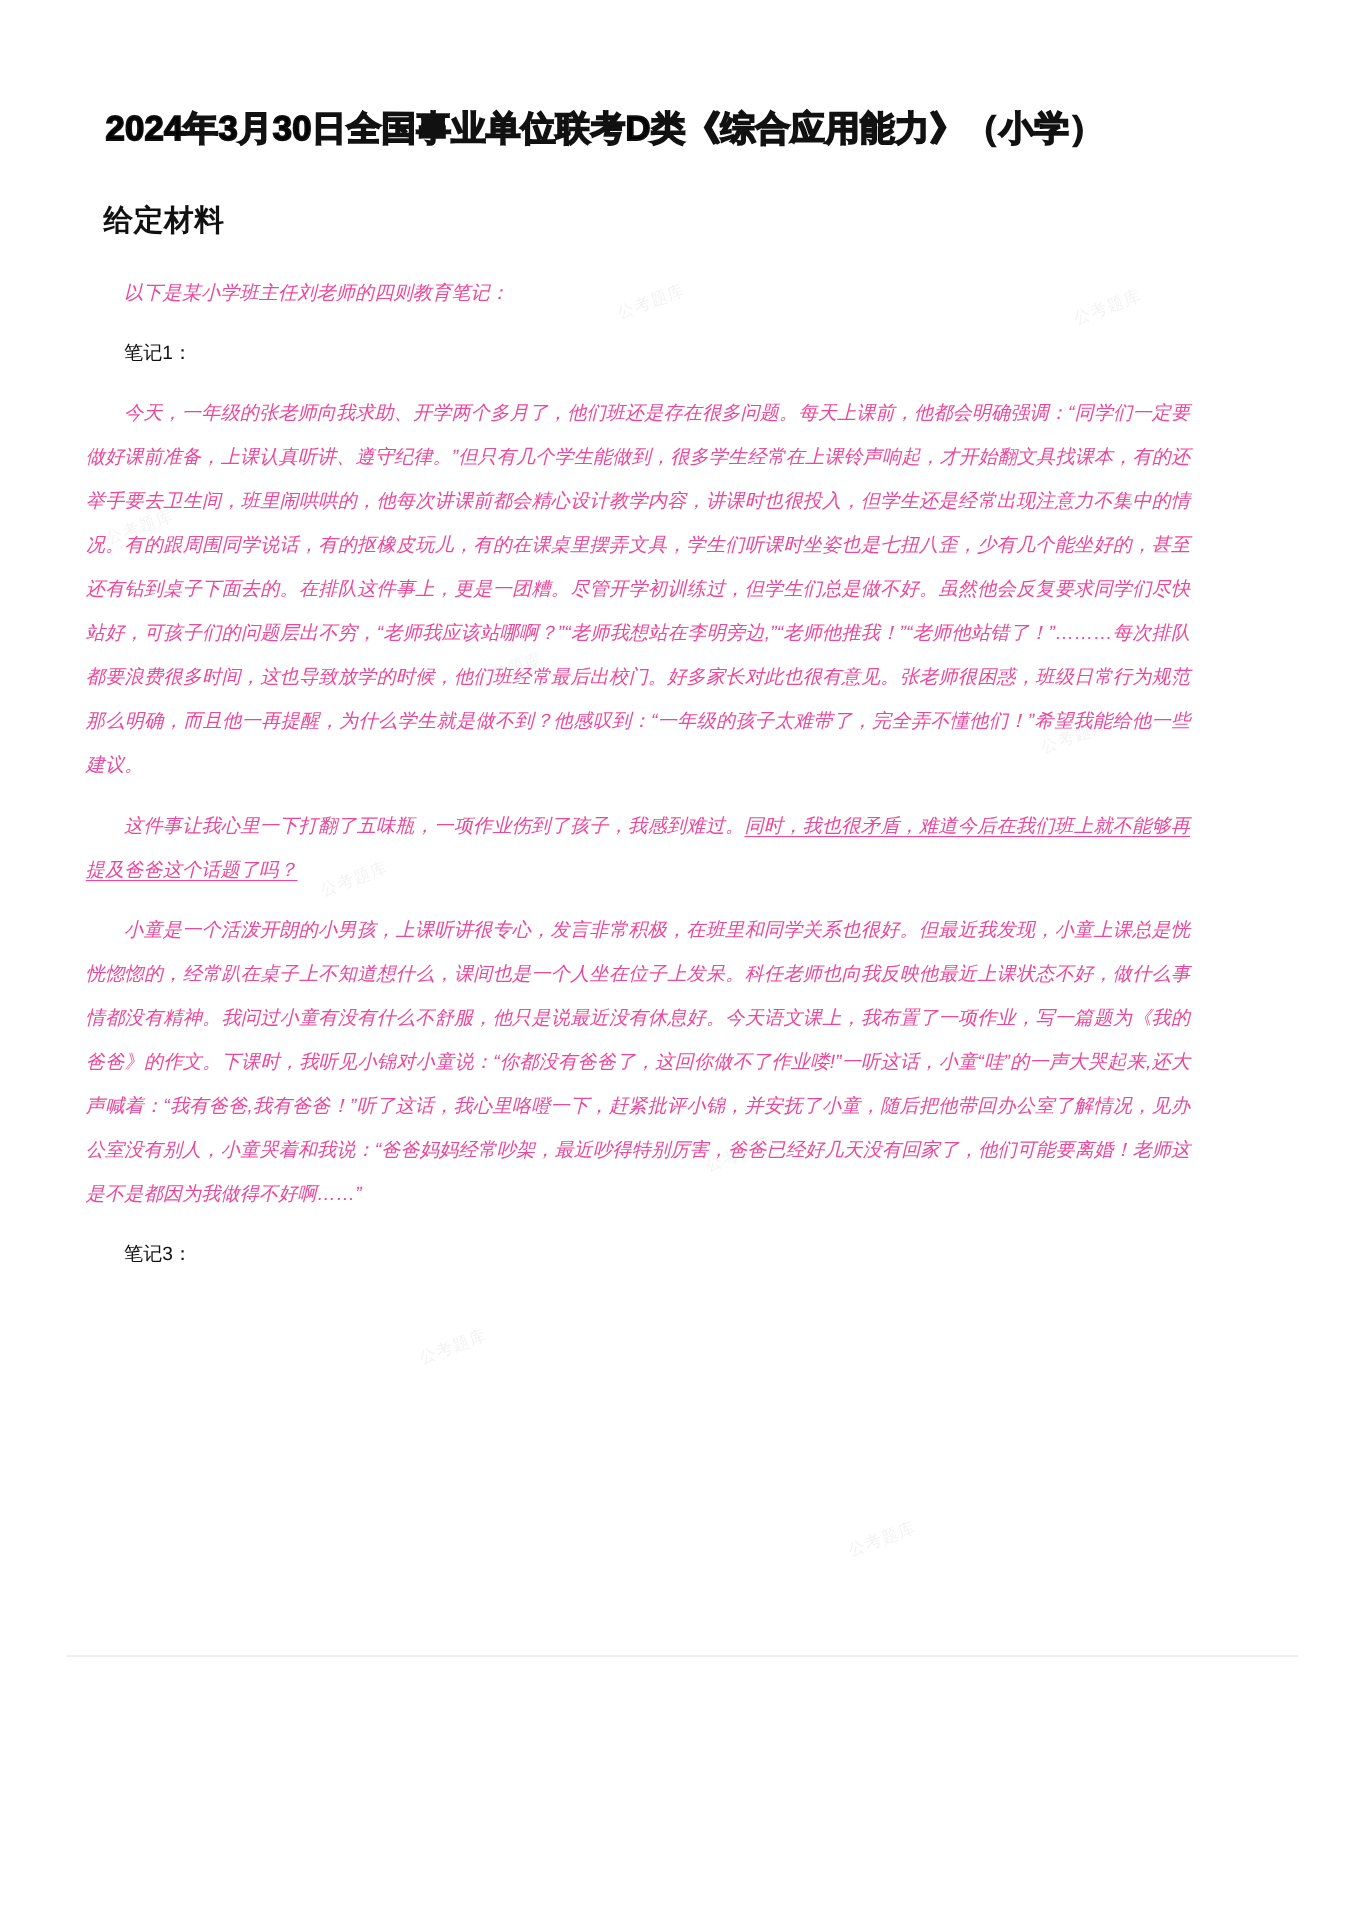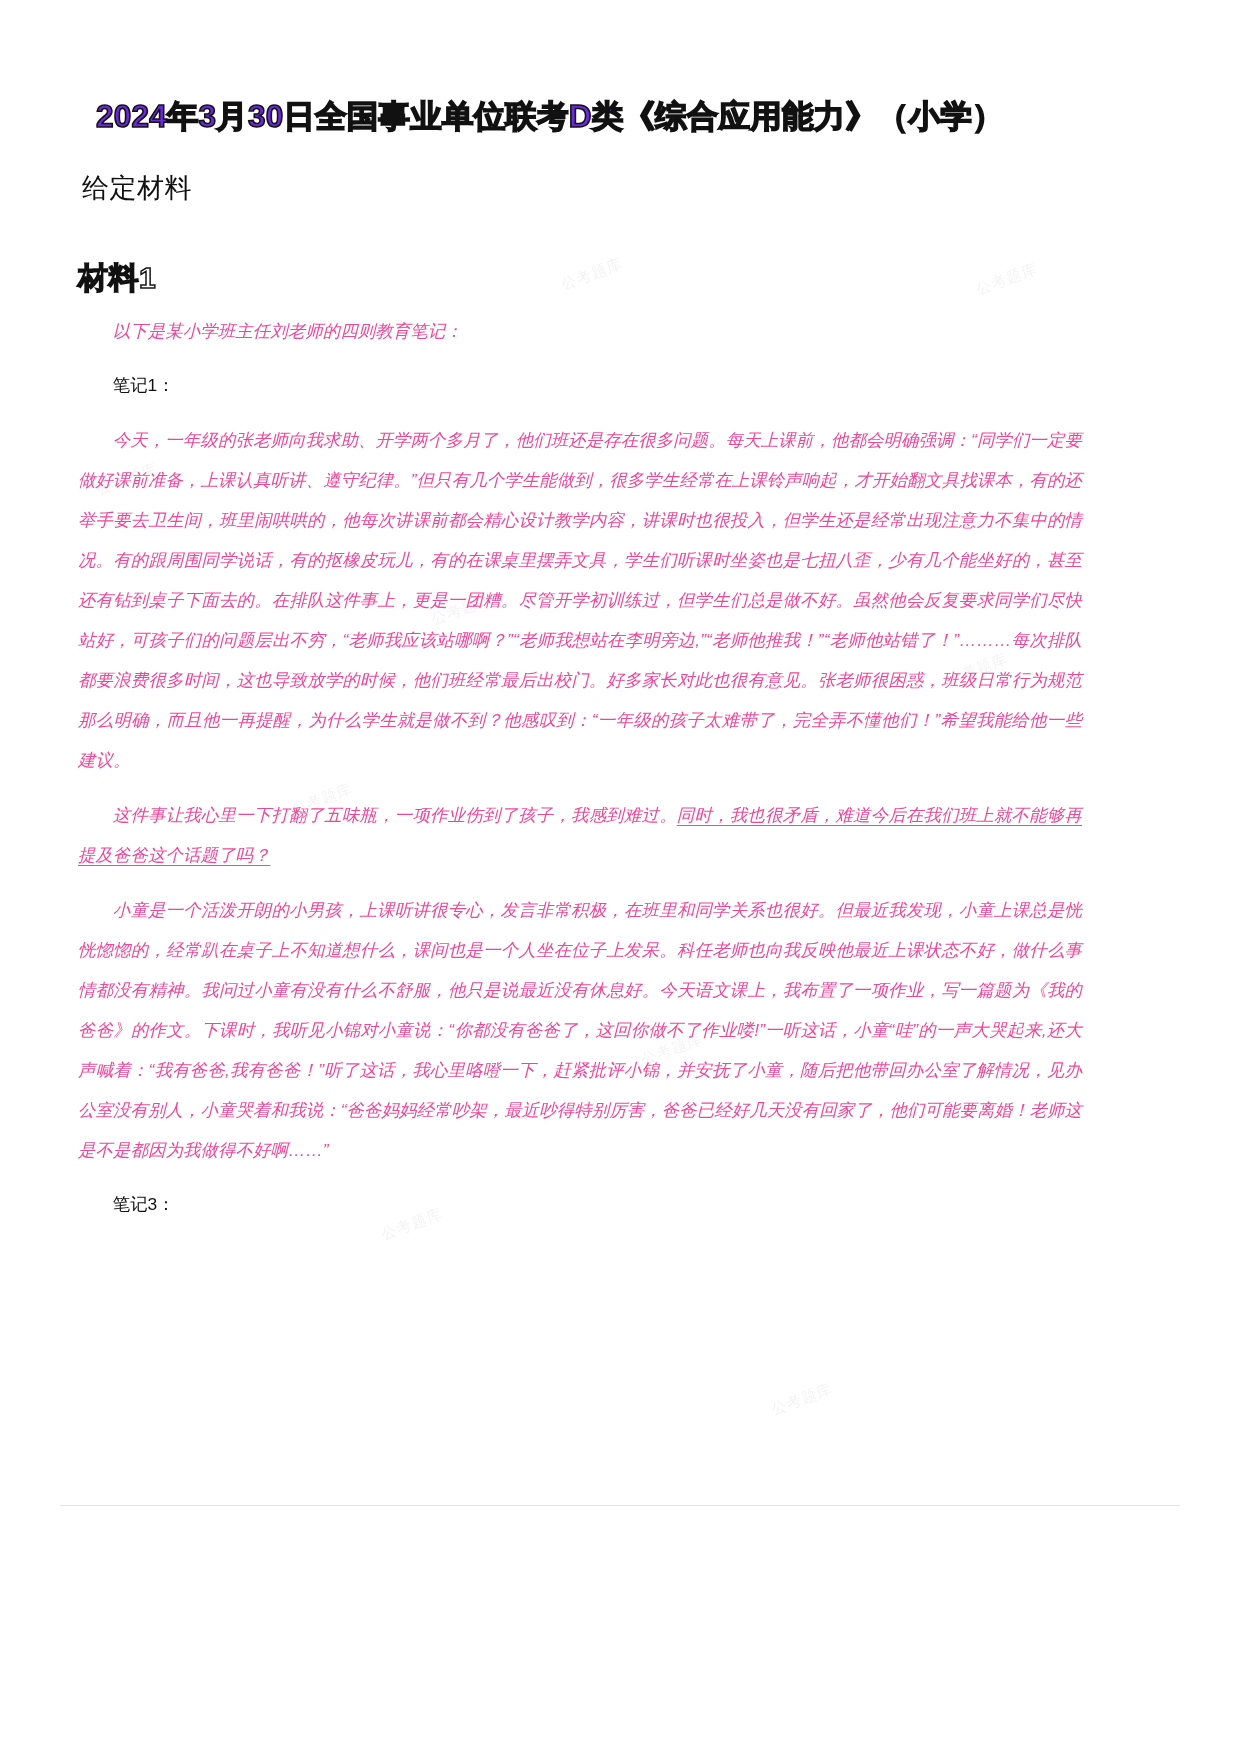--- a/index.html
+++ b/index.html
@@ -31,33 +31,33 @@
   }
 
   
   .doc-title {
     margin: 0;
     padding-top: 97px;
     font-size: 31.5px;
     font-weight: 700;
     letter-spacing: 0.2px;
     line-height: 1.25;
-    color: #6d28d9;
+    color: #000000;
     -webkit-text-stroke: 1.6px #111111;
     text-align: left;
     white-space: nowrap;
     text-indent: 18px;
   }
 
   
   .section-heading {
-    margin: 4px;
+    margin: 16px;
     padding-top: 30px;
     font-size: 27px;
-    font-weight: 400;
+    font-weight: 700;
     color: #111111;
     letter-spacing: 0.5px;
   }
 
   
   .material-heading {
     margin: 0;
     padding-top: 48px;
     font-size: 30px;
     font-weight: 700;
@@ -136,21 +136,20 @@
   <div class="wm" style="left:640px; top:1040px;">公考题库</div>
   <div class="wm" style="left:380px; top:1215px;">公考题库</div>
   <div class="wm" style="left:770px; top:1390px;">公考题库</div>
 
   <div class="content">
 
     <h1 class="doc-title">2024年3月30日全国事业单位联考D类《综合应用能力》（小学）</h1>
 
     <h2 class="section-heading">给定材料</h2>
 
-    <h3 class="material-heading">材料1</h3>
 
     <p class="para intro">以下是某小学班主任刘老师的四则教育笔记：</p>
 
     <p class="note-label">笔记1：</p>
     <p class="para indent">今天，一年级的张老师向我求助、开学两个多月了，他们班还是存在很多问题。每天上课前，他都会明确强调：“同学们一定要做好课前准备，上课认真听讲、遵守纪律。”但只有几个学生能做到，很多学生经常在上课铃声响起，才开始翻文具找课本，有的还举手要去卫生间，班里闹哄哄的，他每次讲课前都会精心设计教学内容，讲课时也很投入，但学生还是经常出现注意力不集中的情况。有的跟周围同学说话，有的抠橡皮玩儿，有的在课桌里摆弄文具，学生们听课时坐姿也是七扭八歪，少有几个能坐好的，甚至还有钻到桌子下面去的。在排队这件事上，更是一团糟。尽管开学初训练过，但学生们总是做不好。虽然他会反复要求同学们尽快站好，可孩子们的问题层出不穷，“老师我应该站哪啊？”“老师我想站在李明旁边,”“老师他推我！”“老师他站错了！”………每次排队都要浪费很多时间，这也导致放学的时候，他们班经常最后出校门。好多家长对此也很有意见。张老师很困惑，班级日常行为规范那么明确，而且他一再提醒，为什么学生就是做不到？他感叹到：“一年级的孩子太难带了，完全弄不懂他们！”希望我能给他一些建议。</p>
 
     <p class="para indent"><span>这件事让我心里一下打翻了五味瓶，一项作业伤到了孩子，我感到难过。</span><span class="u">同时，我也很矛盾，难道今后在我们班上就不能够再提及爸爸这个话题了吗？</span></p>
     <p class="para indent">小童是一个活泼开朗的小男孩，上课听讲很专心，发言非常积极，在班里和同学关系也很好。但最近我发现，小童上课总是恍恍惚惚的，经常趴在桌子上不知道想什么，课间也是一个人坐在位子上发呆。科任老师也向我反映他最近上课状态不好，做什么事情都没有精神。我问过小童有没有什么不舒服，他只是说最近没有休息好。今天语文课上，我布置了一项作业，写一篇题为《我的爸爸》的作文。下课时，我听见小锦对小童说：“你都没有爸爸了，这回你做不了作业喽!”一听这话，小童“哇”的一声大哭起来,还大声喊着：“我有爸爸,我有爸爸！”听了这话，我心里咯噔一下，赶紧批评小锦，并安抚了小童，随后把他带回办公室了解情况，见办公室没有别人，小童哭着和我说：“爸爸妈妈经常吵架，最近吵得特别厉害，爸爸已经好几天没有回家了，他们可能要离婚！老师这是不是都因为我做得不好啊……”</p>
 
     <p class="note-label">笔记3：</p>

